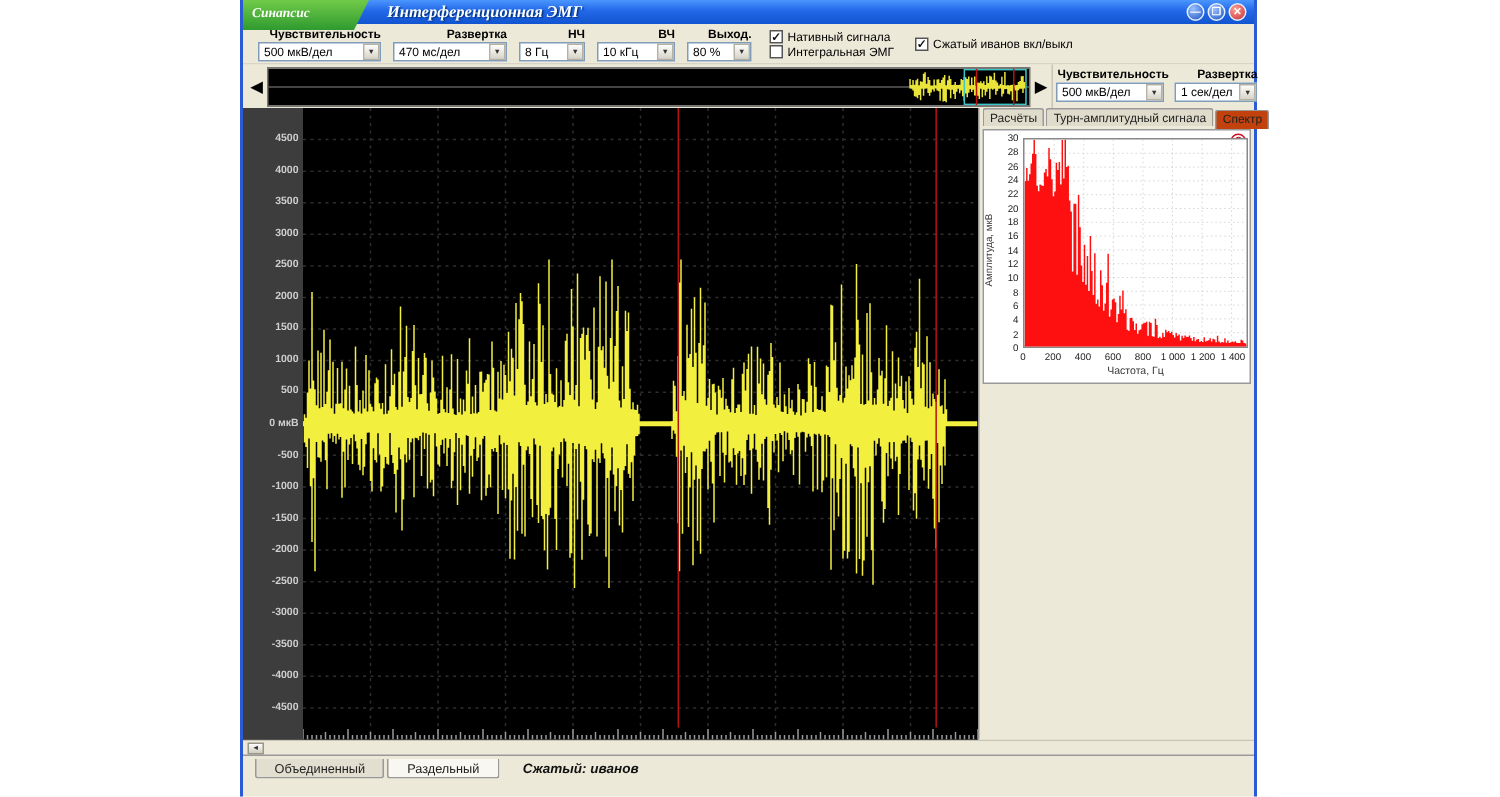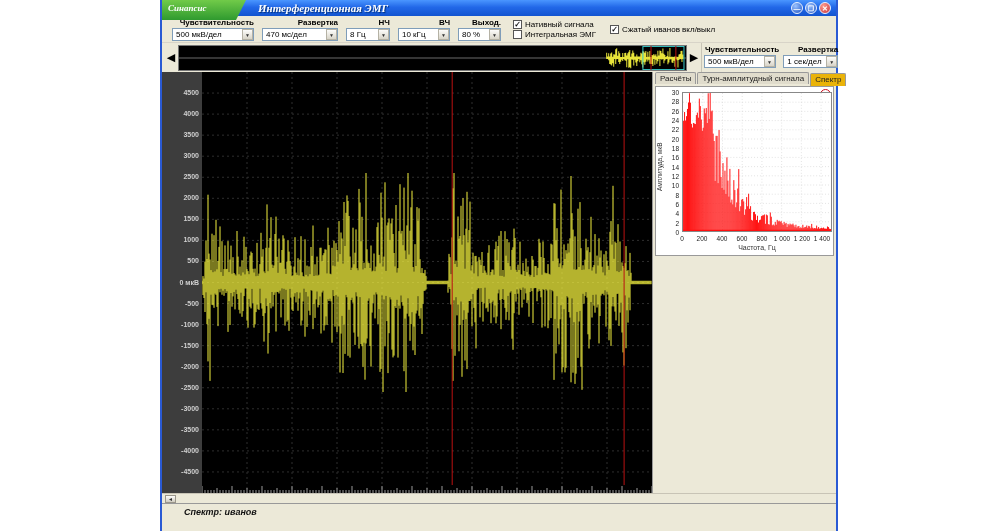--- a/index.html
+++ b/index.html
@@ -54,21 +54,21 @@
   .chartwrap{width:490px;display:flex;background:#000;}
   .yaxis{width:40px;background:#3d3d3d;position:relative;}
   .ytick{position:absolute;right:3px;font:bold 7px "Liberation Sans",sans-serif;color:#cfcfcf;
     white-space:nowrap;}
   .plot{width:450px;position:relative;background:#000;}
   .plot svg{display:block;}
   .rightpanel{width:184px;border-left:1px solid #999;background:#ece9d8;}
   .rtabs{height:14px;display:flex;align-items:flex-start;padding-left:2px;gap:1px;}
   .rtab{font-size:8px;padding:1px 4px;background:#e0dccc;border:1px solid #999;border-bottom:none;
     border-radius:2px 2px 0 0;white-space:nowrap;color:#222;}
-  .rtab.active{background:#eab308;position:relative;top:1px;padding-bottom:2px;}
+  .rtab.active{background:#c2410c;position:relative;top:1px;padding-bottom:2px;}
   .specbox{position:relative;margin:0 2px;height:170px;background:#fff;border:1px solid #999;}
   .specbox svg{position:absolute;left:26px;top:5px;border:1px solid #888;background:#fff;}
   .spec-ylab{position:absolute;left:0px;top:30px;font-size:6.5px;color:#333;
     writing-mode:vertical-rl;transform:rotate(180deg);height:100px;text-align:center;}
   .spec-ytick{position:absolute;font-size:6.5px;color:#222;width:14px;text-align:right;}
   .spec-xtick{position:absolute;font-size:6.5px;color:#222;width:22px;text-align:center;top:148px;}
   .spec-xlab{position:absolute;left:26px;width:150px;top:157px;text-align:center;font-size:7px;color:#333;}
   .specbadge{position:absolute;right:2px;top:2px;width:11px;height:11px;border:1.5px solid #cc1122;
     border-radius:50%;color:#cc1122;font:bold 7px "Liberation Sans",sans-serif;display:flex;
     align-items:center;justify-content:center;background:#fff;}
@@ -310,16 +310,20 @@
         <div class="spec-xlab">Частота, Гц</div>
       </div>
     </div>
   </div>
 
   <div class="scrollstrip">
     <div class="scrollbtn">◄</div>
   </div>
 
   <div class="bottombar">
-    <span class="patient">Спектр: иванов</span>
+    <span id="btabs" style="display:flex">
+        <span class="btab">Объединенный</span>
+        <span class="btab active">Раздельный</span>
+      </span>
+    <span class="patient">Сжатый: иванов</span>
   </div>
 
 </div>
 
 </body></html>

